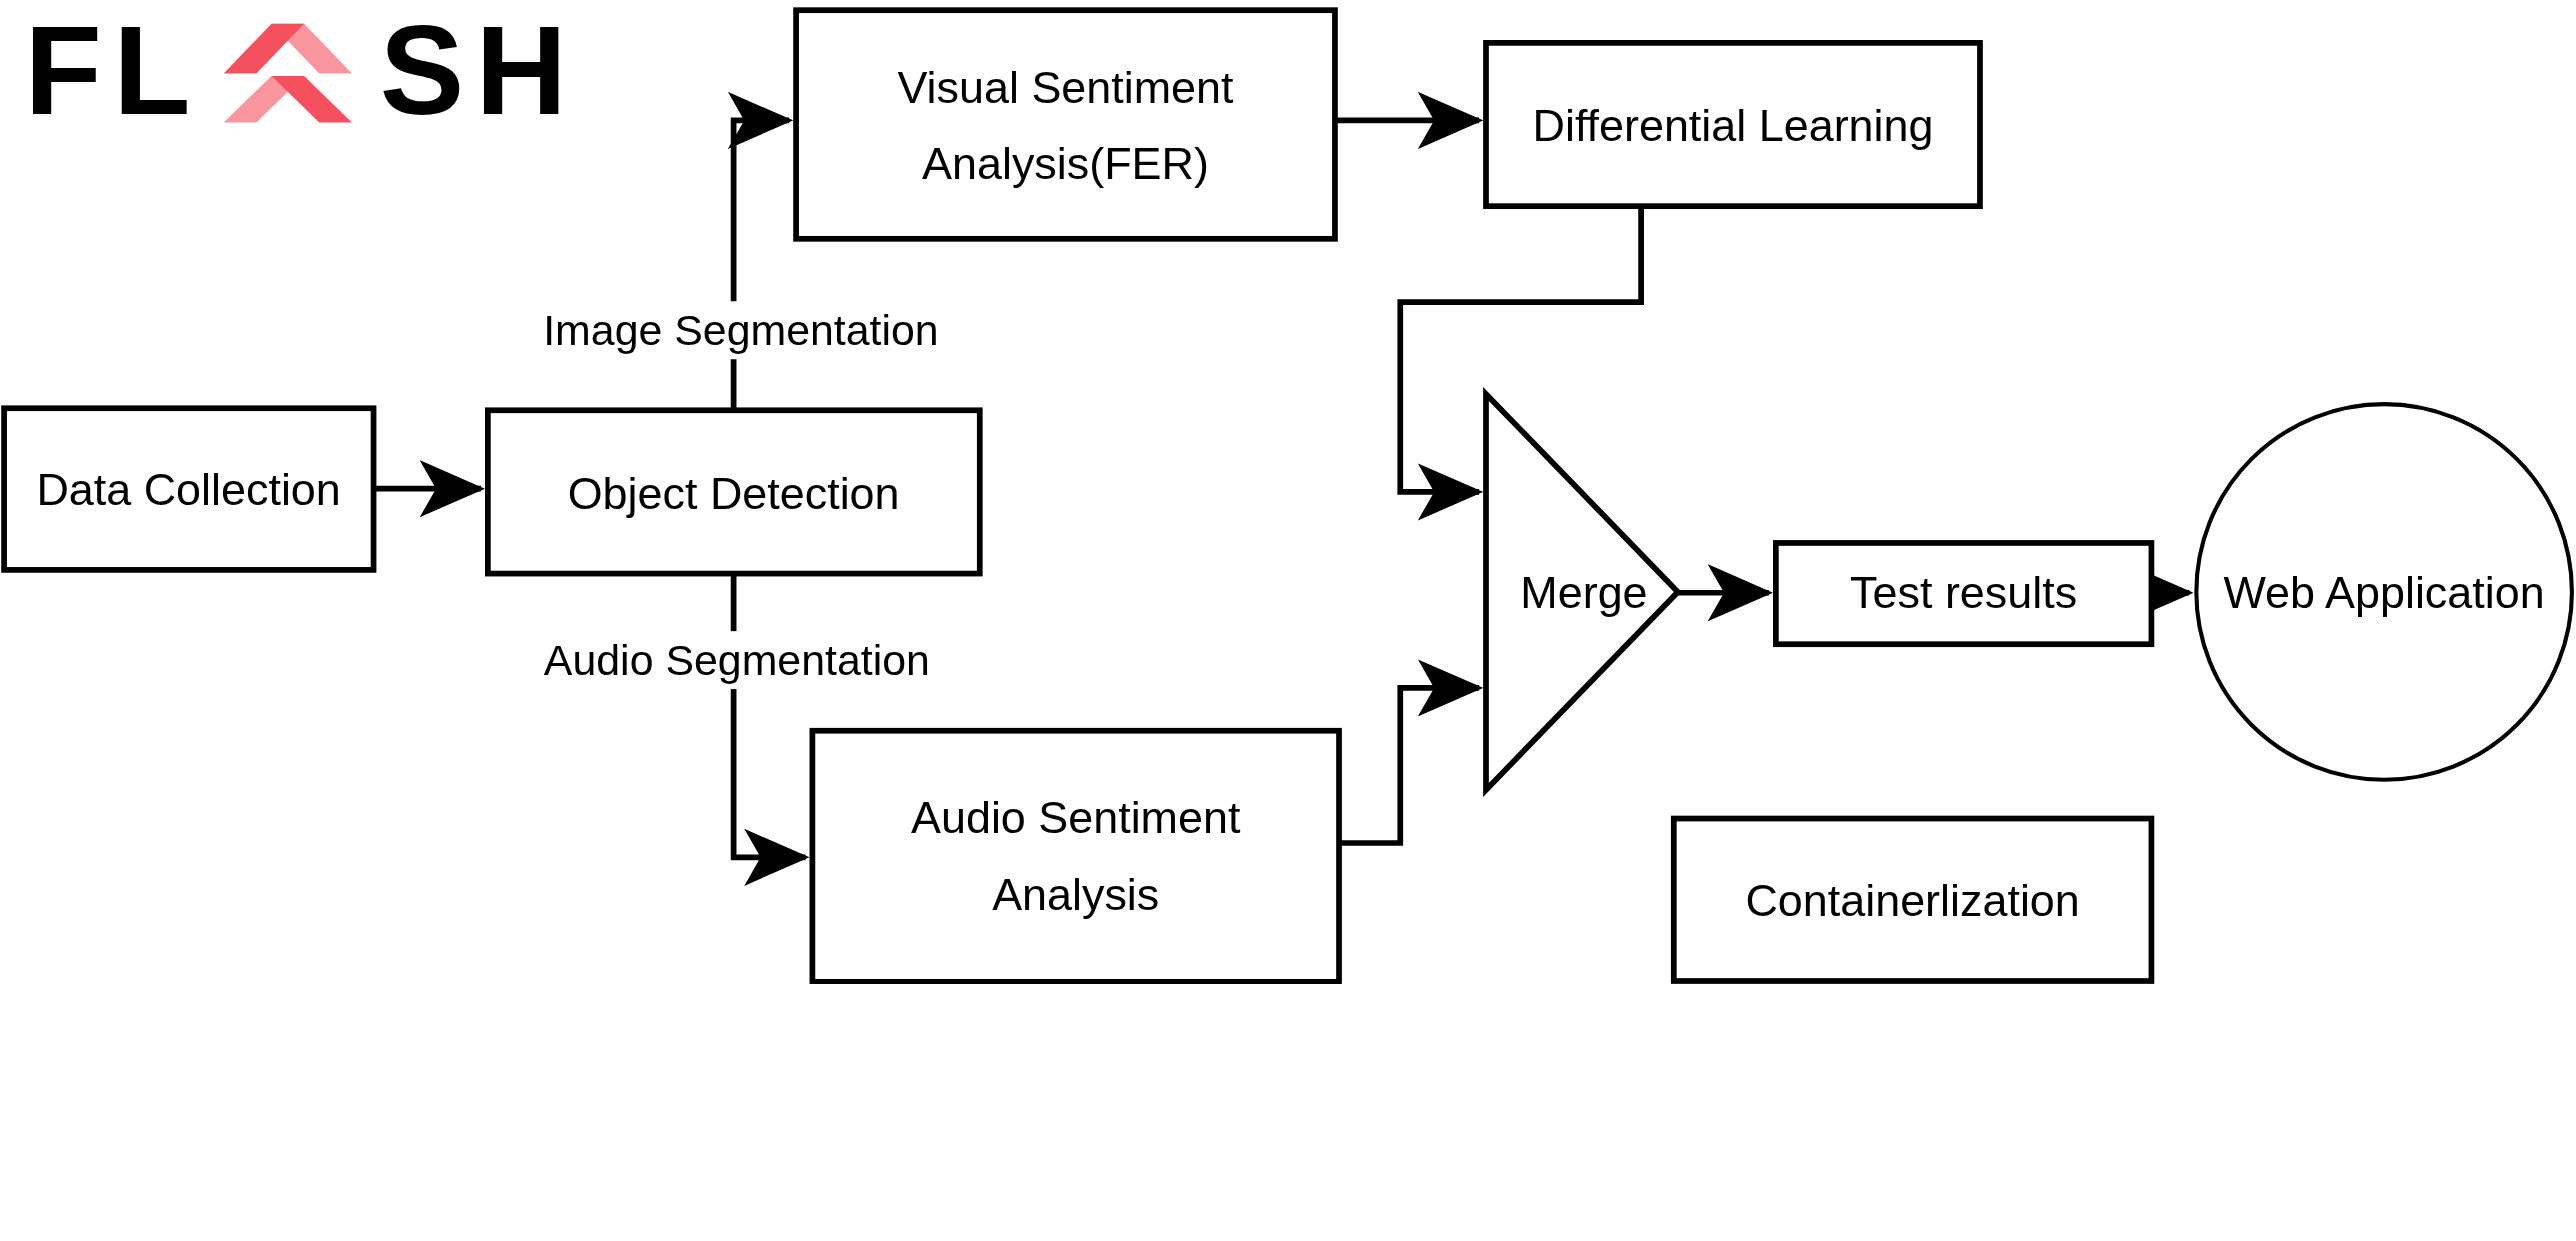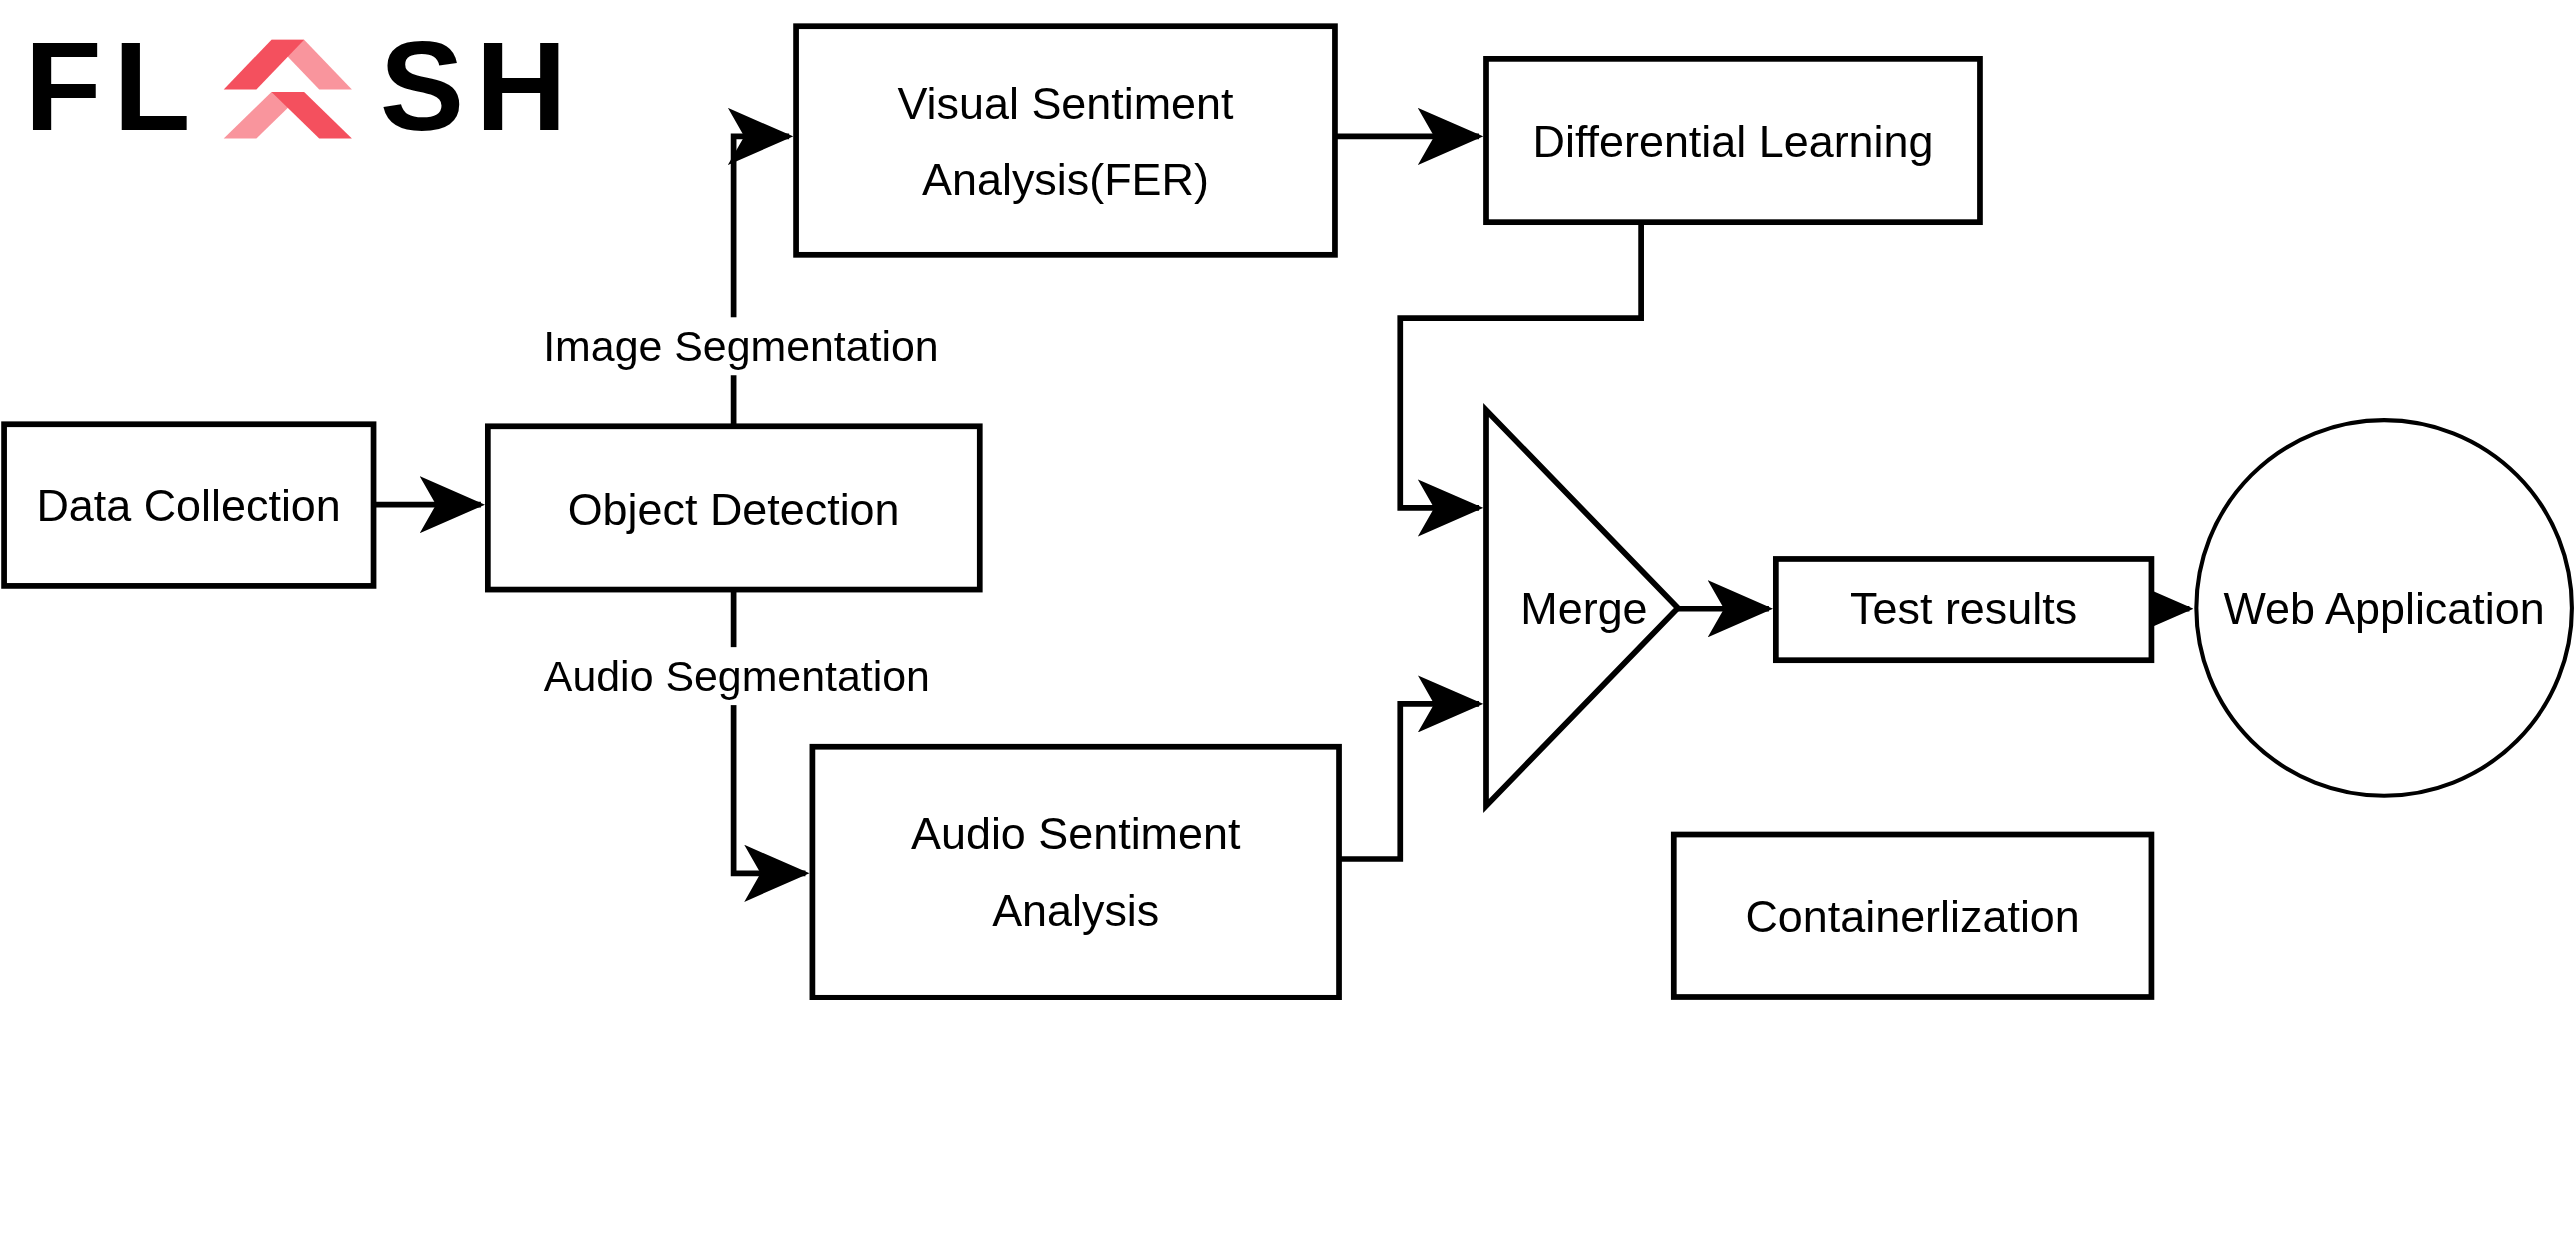--- a/index.html
+++ b/index.html
@@ -3,21 +3,20 @@
 <meta charset="utf-8">
 <style>
   html, body {
     margin: 0;
     padding: 0;
     background: #ffffff;
   }
   .canvas-wrap {
     width: 100%;
     background: #ffffff;
-    margin-top: 16px;
   }
   svg {
     display: block;
     width: 100%;
     height: auto;
     background: #ffffff;
   }
   text {
     font-family: "Liberation Sans", "DejaVu Sans", sans-serif;
     fill: #000000;

